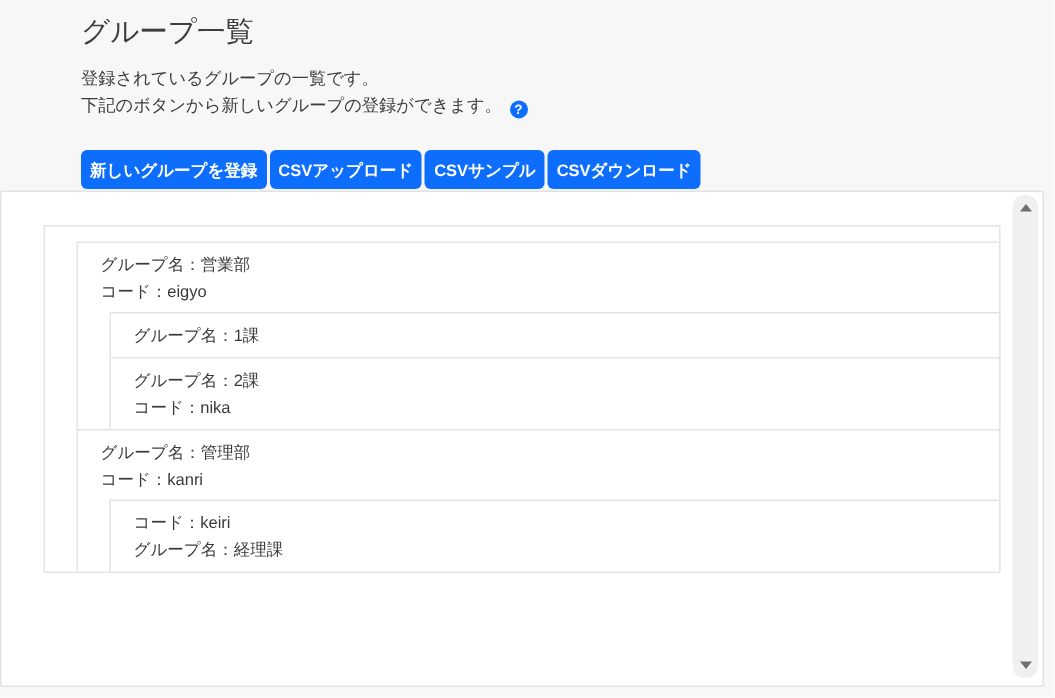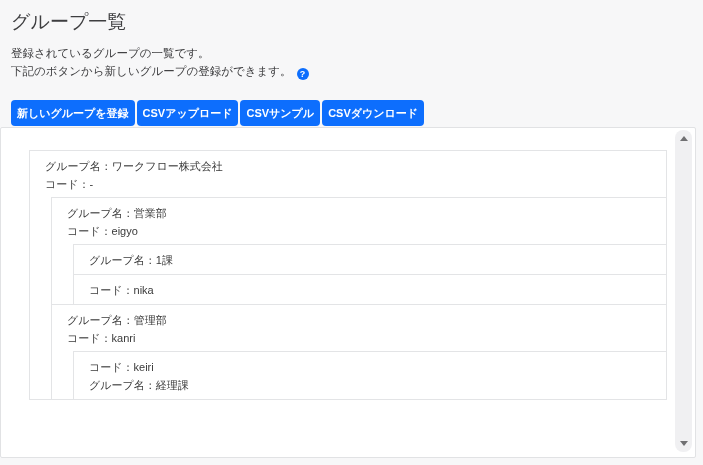--- a/index.html
+++ b/index.html
@@ -3,21 +3,21 @@
 <meta charset="utf-8">
 <style>
   * { box-sizing: border-box; margin: 0; padding: 0; }
   html, body { width: 703px; height: 465px; }
   body {
     font-family: "Liberation Sans", sans-serif;
     background: var(--page-bg, #f7f7f8);
     color: var(--text, #3a3a3a);
     overflow: hidden;
   }
-  .screen { position: relative; width: 696px; height: 465px; }
+  .screen { position: relative; width: 696px; height: 465px; padding-left: 43px; }
 
   
   .header { padding: 10px 12px 0 11px; }
   .page-title {
     font-size: 19px;
     font-weight: 500;
     color: #3e3e40;
     line-height: 24px;
   }
   .intro { margin-top: 10px; font-size: 11.5px; line-height: 18px; color: #3c3c3e; }
@@ -126,38 +126,35 @@
       <button class="btn btn-register">新しいグループを登録</button>
       <button class="btn btn-upload">CSVアップロード</button>
       <button class="btn btn-sample">CSVサンプル</button>
       <button class="btn btn-download">CSVダウンロード</button>
     </div>
   </div>
 
   <div class="panel">
     <div class="tree-wrap" id="tree-root">
         <div class="group-box">
-          <div class="lines">
-            <div class="group-line">グループ名：ワークフロー株式会社</div>
-            <div class="group-line">コード：-</div>
-          </div>
           <div class="children">
             <div class="group-box">
               <div class="lines">
                 <div class="group-line">グループ名：営業部</div>
                 <div class="group-line">コード：eigyo</div>
               </div>
               <div class="children">
                 <div class="group-box">
                   <div class="lines">
                     <div class="group-line">グループ名：1課</div>
                   </div>
                 </div>
                 <div class="group-box">
                   <div class="lines">
+                    <div class="group-line">グループ名：2課</div>
                     <div class="group-line">コード：nika</div>
                   </div>
                 </div>
               </div>
             </div>
             <div class="group-box">
               <div class="lines">
                 <div class="group-line">グループ名：管理部</div>
                 <div class="group-line">コード：kanri</div>
               </div>

